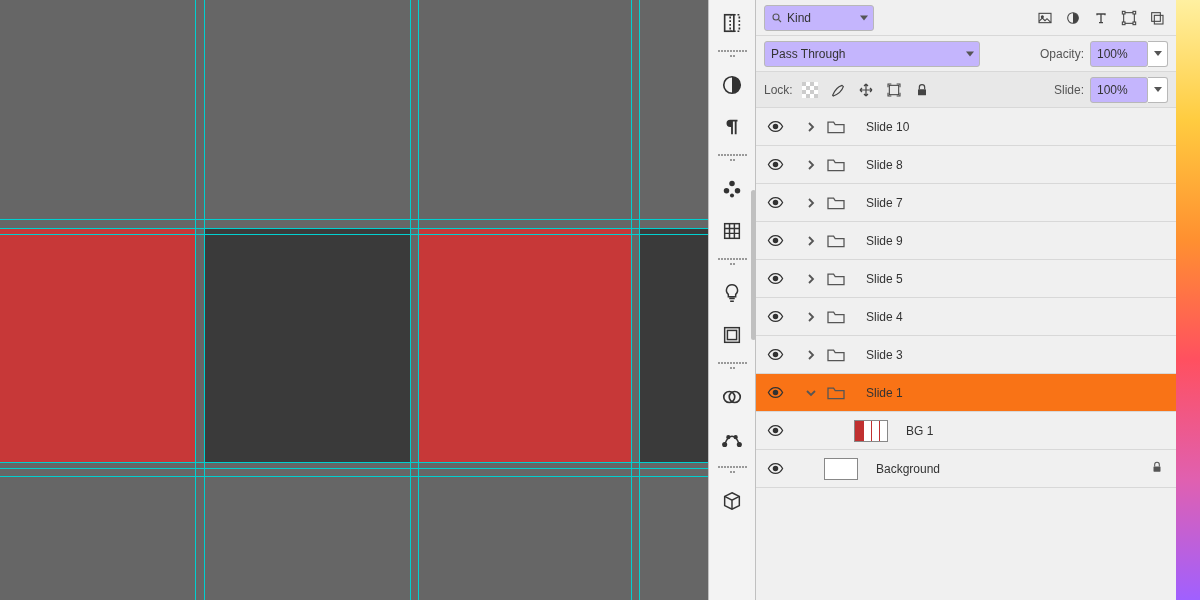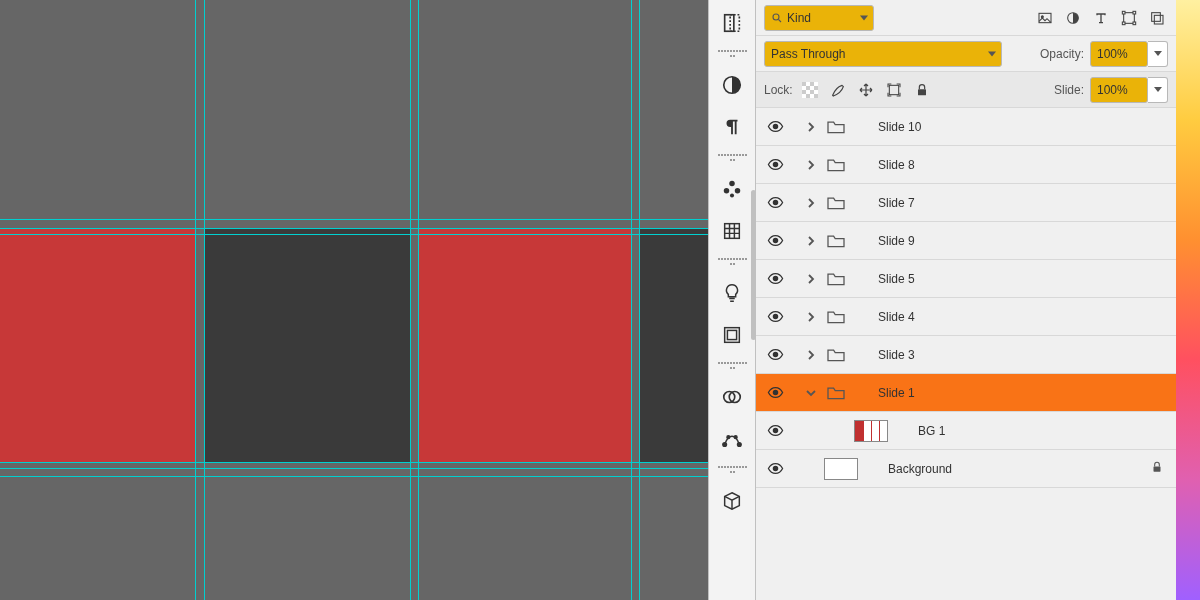--- a/index.html
+++ b/index.html
@@ -12,44 +12,44 @@
 .gv{width:1px;height:100%;top:0}
 .gh{height:1px;width:100%;left:0}
 .toolbar{flex:0 0 48px;background:#f3f3f3;border-left:1px solid #c0c0c0;border-right:1px solid #c0c0c0;display:flex;flex-direction:column;align-items:center;padding-top:2px}
 .tool{width:36px;height:36px;display:flex;align-items:center;justify-content:center;color:#333;margin:3px 0;cursor:pointer}
 .tool svg{width:22px;height:22px}
 .grip{width:30px;height:8px;display:flex;flex-wrap:wrap;gap:1px;justify-content:center;margin:6px 0}
 .grip i{width:2px;height:2px;background:#999;display:block}
 .panel{flex:1;background:#f0f0f0;display:flex;flex-direction:column;font-size:12px;color:#333}
 .row{display:flex;align-items:center;height:36px;padding:0 8px;gap:6px;border-bottom:1px solid #d8d8d8}
 .row.sub{background:#e8e8e8}
-.sel{position:relative;background:#eab308;border:1px solid #b8b8b8;border-radius:3px;height:26px;display:flex;align-items:center;padding:0 22px 0 6px;cursor:pointer}
+.sel{position:relative;background:#c4b5fd;border:1px solid #b8b8b8;border-radius:3px;height:26px;display:flex;align-items:center;padding:0 22px 0 6px;cursor:pointer}
 .sel.filter{width:110px}
-.sel.blend{width:238px}
+.sel.blend{width:216px}
 .sel.small{width:58px;justify-content:flex-start;padding:0 6px}
 .caret{position:absolute;right:5px;top:50%;transform:translateY(-50%);width:0;height:0;border-left:4px solid transparent;border-right:4px solid transparent;border-top:5px solid #555}
 .attach{width:20px;height:26px;border:1px solid #b8b8b8;border-left:none;border-radius:0 3px 3px 0;display:flex;align-items:center;justify-content:center;background:#fff;margin-left:-6px;cursor:pointer}
 .attach .caret{position:static;transform:none}
 .lbl{color:#555}
 .ib{width:22px;height:22px;display:flex;align-items:center;justify-content:center;cursor:pointer;color:#444}
 .ib svg{width:16px;height:16px}
 .layers{flex:1;overflow:auto}
 .layer{display:flex;align-items:center;height:38px;border-bottom:1px solid #d8d8d8;padding-left:8px;gap:6px;cursor:pointer}
 .layer.selected{background:#f97316}
 .eye{width:22px;display:flex;justify-content:center;cursor:pointer}
 .eye svg{width:17px;height:17px}
 .sp{width:6px}
 .tw{width:14px;display:flex;justify-content:center;cursor:pointer;color:#555}
 .fold{width:24px;height:20px;display:flex;align-items:center;justify-content:center}
 .fold svg{width:20px;height:16px}
 .thumb{width:34px;height:22px;border:1px solid #888}
 .thumb.bg1{background:linear-gradient(90deg,#c03030 0 18%,#fff 18% 100%) repeat;background-size:8px 100%;position:relative}
 .thumb.bg1:before{content:"";position:absolute;inset:0;background:linear-gradient(90deg,#c03030 0 25%,transparent 25%)}
 .thumb.white{background:#fff}
-.lname{margin-left:24px}
+.lname{margin-left:12px}
 .lock-ind{margin-left:auto;margin-right:12px;color:#555}
 .stripe{flex:0 0 24px;background:linear-gradient(180deg,#fff0a0 0%,#ffcc40 20%,#ff9030 40%,#ff5060 60%,#e060b0 80%,#a060ff 100%)}
 .scrollhint{position:absolute;left:-5px;top:190px;width:5px;height:150px;background:#c0c0c0;border-radius:3px}
 .panel-wrap{position:relative;flex:1;display:flex}
 </style>
 </head>
 <body>
 
 <div class="canvas" id="cv">
     <div class="block red" style="left: 0px; top: 228px; width: 195px; height: 234px;"></div>

